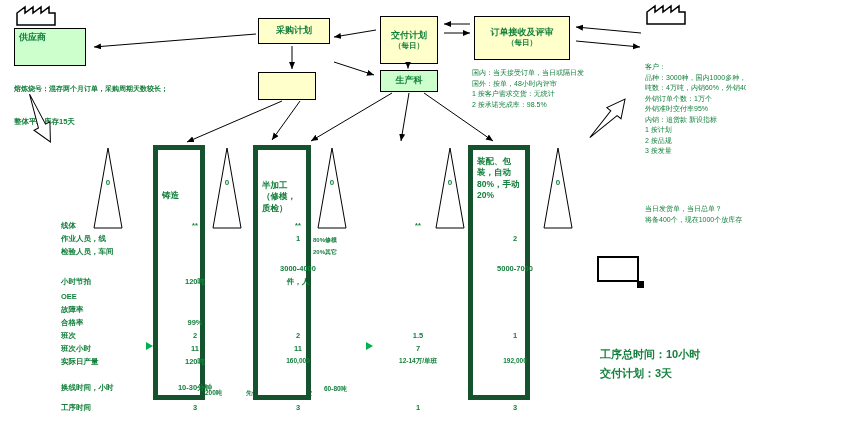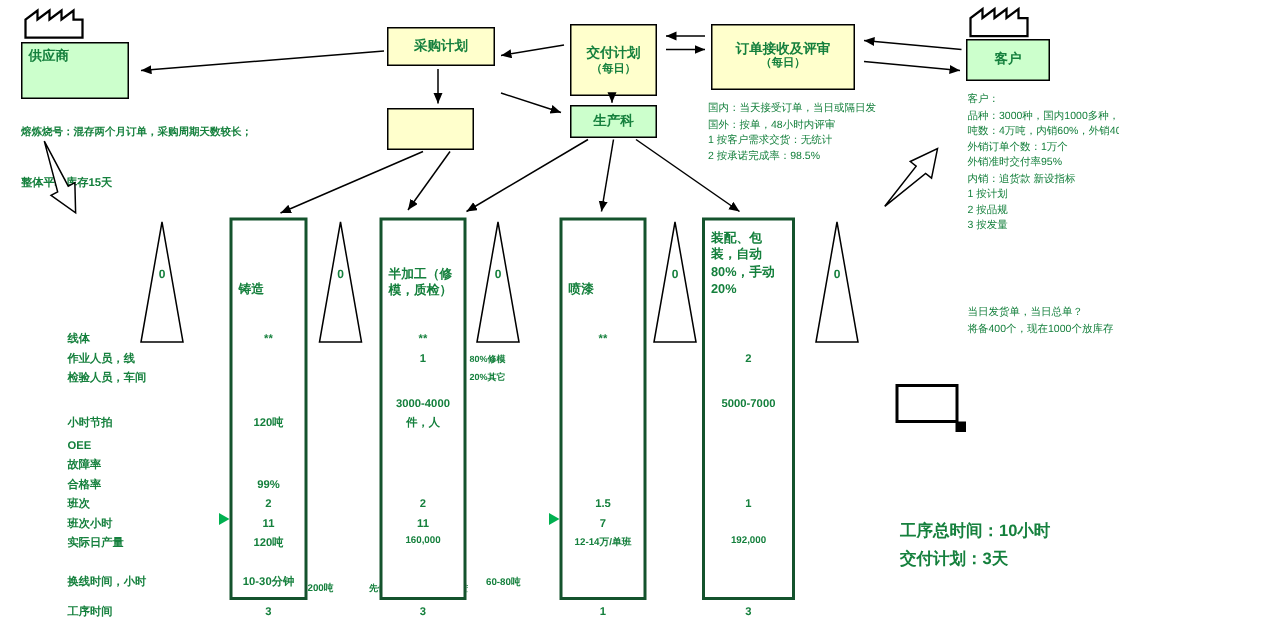--- a/index.html
+++ b/index.html
@@ -6,23 +6,23 @@
   #canvas{position:relative;width:746px;height:428px;background:#fff;overflow:hidden;
           font-family:"Liberation Sans","DejaVu Sans",sans-serif;color:#15803d;}
   .box{position:absolute;border:1px solid #000;font-weight:bold;font-size:9px;
        display:flex;align-items:center;justify-content:center;text-align:center;
        flex-direction:column;line-height:1.25;box-sizing:border-box;}
   .green{background:#ccffcc;}
   .yellow{background:#ffffcc;}
   .freq{font-weight:bold;font-size:7.5px;}
   .note{position:absolute;font-size:7px;line-height:1.5;}
   .b{font-weight:bold;}
-  .pcol{position:absolute;top:145px;height:255px;border:2px solid #14532d;background:#fff;box-sizing:border-box;z-index:1;}
+  .pcol{position:absolute;top:145px;height:255px;border:5px solid #14532d;background:#fff;box-sizing:border-box;z-index:1;}
   .pname{font-weight:bold;font-size:8.5px;line-height:1.35;padding:0 4px;text-align:left;}
-  .vrow{position:absolute;left:45px;width:500px;height:12px;font-size:7.5px;font-weight:bold;z-index:2;padding-left:44px;}
+  .vrow{position:absolute;left:61px;width:500px;height:12px;font-size:7.5px;font-weight:bold;z-index:2;padding-left:44px;}
   .rlabel{position:absolute;left:0;width:106px;white-space:nowrap;}
   .c{position:absolute;text-align:center;}
   .c1{left:108px;width:52px;}.c2{left:208px;width:58px;}.c3{left:328px;width:58px;}.c4{left:423px;width:62px;}
   .inv{position:absolute;width:28px;text-align:center;font-size:8px;font-weight:bold;z-index:4;}
   #arrow-layer{position:absolute;left:0;top:0;z-index:3;pointer-events:none;}
   .totals{position:absolute;left:600px;top:345px;font-size:11px;font-weight:bold;line-height:1.7;}
   .databox{position:absolute;left:597px;top:256px;width:42px;height:26px;border:2px solid #000;box-sizing:border-box;}
   .handle{position:absolute;left:637px;top:281px;width:7px;height:7px;background:#000;}
 </style>
 </head>
@@ -47,23 +47,20 @@
 
   <div class="box yellow" style="left:474px;top:16px;width:96px;height:44px;font-family:Liberation Mono, monospace;">
     <span>订单接收及评审</span>
     <span class="freq">（每日）</span>
   </div>
 
   <div class="box green" style="left:380px;top:70px;width:58px;height:22px;">
     <span>生产科</span>
   </div>
 
-  <div class="box green" style="left:644px;top:26px;width:56px;height:28px;">
-    <span>客户</span>
-  </div>
 
   <div class="note b" style="left:14px;top:84px;width:155px;">熔炼烧号：混存两个月订单，采购周期天数较长；</div>
   <div class="note b" style="left:14px;top:116px;width:120px;font-size:7.5px;">整体平均库存15天</div>
 
   <div class="note" style="left:472px;top:68px;width:158px;">
     <div>国内：当天接受订单，当日或隔日发</div>
     <div>国外：按单，48小时内评审</div>
     <div>1 按客户需求交货：无统计</div>
     <div>2 按承诺完成率：98.5%</div>
   </div>
@@ -83,23 +80,20 @@
   <div class="note" style="left:645px;top:204px;width:175px;">
     <div>当日发货单，当日总单？</div>
     <div>将备400个，现在1000个放库存</div>
   </div>
 
   <div class="pcol" style="left:153px;width:52px;">
     <div class="pname" style="margin-top:40px;">铸造</div>
   </div>
   <div class="pcol" style="left:253px;width:58px;">
     <div class="pname" style="margin-top:30px;font-family:Liberation Serif, serif;">半加工（修模，质检）</div>
-  </div>
-  <div class="pcol" style="left:373px;width:58px;">
-    <div class="pname" style="margin-top:40px;">喷漆</div>
   </div>
   <div class="pcol" style="left:468px;width:62px;">
     <div class="pname" style="margin-top:6px;">装配、包装，自动80%，手动20%</div>
   </div>
 
   <div class="note b" style="left:313px;top:236px;font-size:6px;">80%修模</div>
   <div class="note b" style="left:313px;top:248px;font-size:6px;">20%其它</div>
   <div class="note b" style="left:192px;top:388px;font-size:6.5px;">100-200吨</div>
   <div class="note b" style="left:246px;top:389px;font-size:6px;width:95px;">先修模转类，25%控制进</div>
   <div class="note b" style="left:324px;top:384px;font-size:6.5px;">60-80吨</div>

